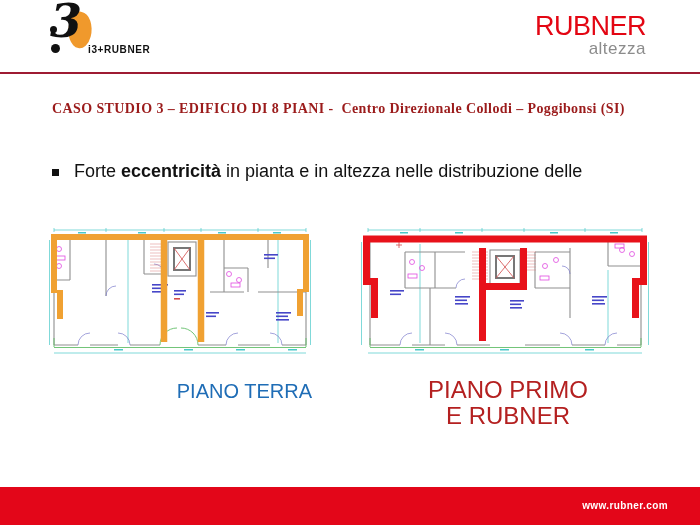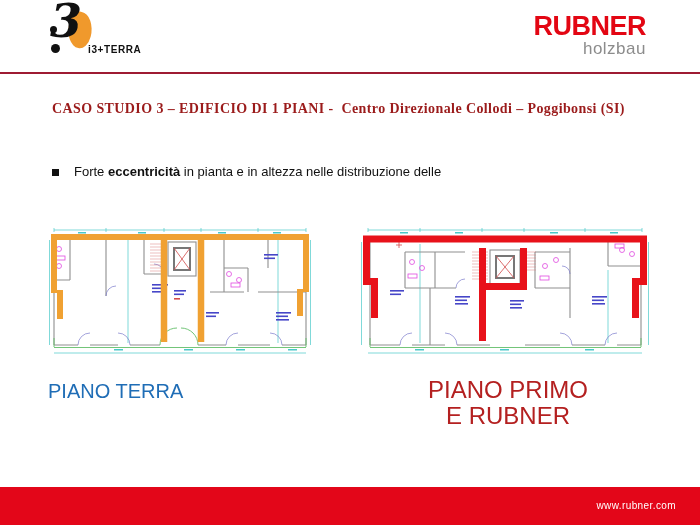--- a/index.html
+++ b/index.html
@@ -11,42 +11,42 @@
   .logo-blob{position:absolute;left:44px;top:8px;width:24px;height:36px;
              background:var(--logo-orange);border-radius:12% 95% 60% 95%;
              transform:rotate(14deg);}
   .logo-three{position:absolute;left:26px;top:-6px;font-family:"DejaVu Serif",serif;
               font-weight:bold;font-style:italic;font-size:46px;color:#111;line-height:1;}
   .logo-dot1{position:absolute;left:26px;top:22px;width:7px;height:7px;border-radius:50%;background:#111;}
   .logo-dot2{position:absolute;left:27px;top:40px;width:9px;height:9px;border-radius:50%;background:#111;}
   .logo-text{position:absolute;left:64px;top:40px;font-size:10px;font-weight:bold;
              letter-spacing:.6px;color:#111;}
   .rubner{position:absolute;right:54px;top:12px;text-align:right;}
-  .rubner-brand{font-size:27px;font-weight:bold;color:var(--accent-red);
+  .rubner-brand{font-size:27px;font-weight:normal;color:var(--accent-red);
                 letter-spacing:-.5px;line-height:28px;}
   .rubner-sub{font-size:17px;color:var(--logo-gray);letter-spacing:.5px;line-height:18px;}
   .top-divider{position:absolute;left:0;top:72px;width:700px;height:2px;
                background:var(--divider-red);}
 
   
   .title{position:absolute;left:52px;top:101px;width:640px;
          font-family:"Liberation Serif",serif;font-weight:bold;font-size:14px;
          letter-spacing:.4px;color:var(--title-maroon);white-space:pre;}
 
   
   .bullet-square{position:absolute;left:52px;top:169px;width:7px;height:7px;background:#111;}
-  .bullet-text{position:absolute;left:74px;top:158px;width:556px;font-size:13px;
+  .bullet-text{position:absolute;left:74px;top:158px;width:556px;font-size:18px;
                line-height:27.5px;color:#111;}
   .bullet-text b{font-weight:bold;}
 
   
   .plan{position:absolute;}
   .plan-left{left:48px;top:228px;}
   .plan-right{left:360px;top:228px;}
-  .plan-label-left{position:absolute;left:48px;top:380px;width:264px;text-align:left;
+  .plan-label-left{position:absolute;left:48px;top:380px;width:264px;text-align:right;
                    font-size:20px;color:var(--label-blue);}
   .plan-label-right{position:absolute;left:368px;top:377px;width:280px;text-align:center;
                     font-size:24px;line-height:26px;color:var(--label-red);}
 
   
   .cad-cyan{stroke:#49c8c9;stroke-width:.7;fill:none;}
   .cad-cyanf{fill:#49c8c9;}
   .cad-gray{stroke:#8f8f8f;stroke-width:1.1;fill:none;}
   .cad-gray2{stroke:#777;stroke-width:2;fill:none;}
   .cad-green{stroke:#63be6a;stroke-width:.9;fill:none;}
@@ -58,43 +58,43 @@
   .cad-bluef{fill:#4646c8;}
   .hl-o{stroke:var(--plan-orange);fill:none;}
   .hl-of{fill:var(--plan-orange);}
   .hl-r{stroke:var(--plan-red);fill:none;}
   .hl-rf{fill:var(--plan-red);}
 
   
   .footer{position:absolute;left:0;top:487px;width:700px;height:38px;
           background:var(--footer-red);color:#fff;text-align:right;
           line-height:38px;font-size:10px;letter-spacing:.4px;padding-right:0;}
-  .footer span{margin-right:24px;}
+  .footer span{margin-right:32px;font-weight:bold;}
 </style>
 </head>
 <body>
 
 <div class="slide">
 
   <div class="studio-logo">
     <div class="logo-blob"></div>
     <div class="logo-three">3</div>
     <div class="logo-dot1"></div>
     <div class="logo-dot2"></div>
-    <div class="logo-text">i3+TERRA</div>
+    <div class="logo-text">i3+RUBNER</div>
   </div>
 
   <div class="rubner">
     <div class="rubner-brand">RUBNER</div>
-    <div class="rubner-sub">holzbau</div>
+    <div class="rubner-sub">altezza</div>
   </div>
 
   <div class="top-divider"></div>
 
-  <div class="title">CASO STUDIO 3 – EDIFICIO DI 1 PIANI -  Centro Direzionale Collodi – Poggibonsi (SI)</div>
+  <div class="title">CASO STUDIO 3 – EDIFICIO DI 8 PIANI -  Centro Direzionale Collodi – Poggibonsi (SI)</div>
 
   <div class="bullet-square"></div>
   <div class="bullet-text"><span>Forte </span><b>eccentricità</b><span> in pianta e in altezza nelle distribuzione delle</span><br></div>
 
   <svg class="plan plan-left" width="264" height="128" viewBox="0 0 264 128">
     <g>
       <path class="cad-cyan" d="M6,2 H258 M1.5,12 V117 M262.5,12 V117 M6,125 H258
                                M6,0 V4 M58,0 V4 M116,0 V4 M153,0 V4 M210,0 V4 M258,0 V4
                                M80,12 V115 M230,12 V115"></path>
       <rect class="cad-cyanf" x="30" y="4" width="8" height="1.5"></rect>

